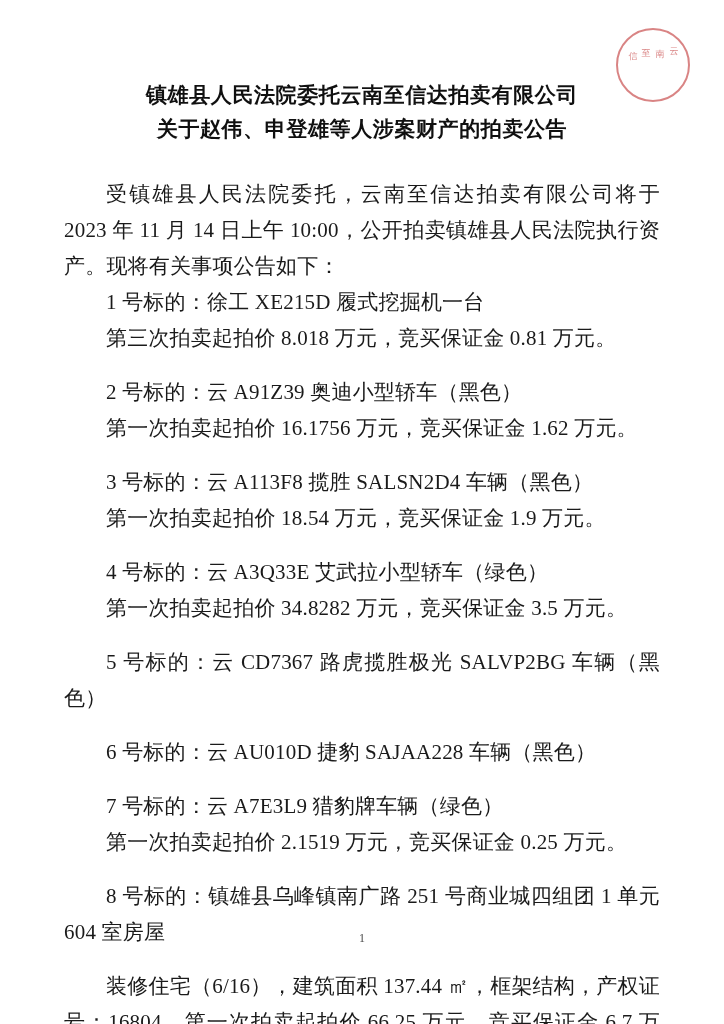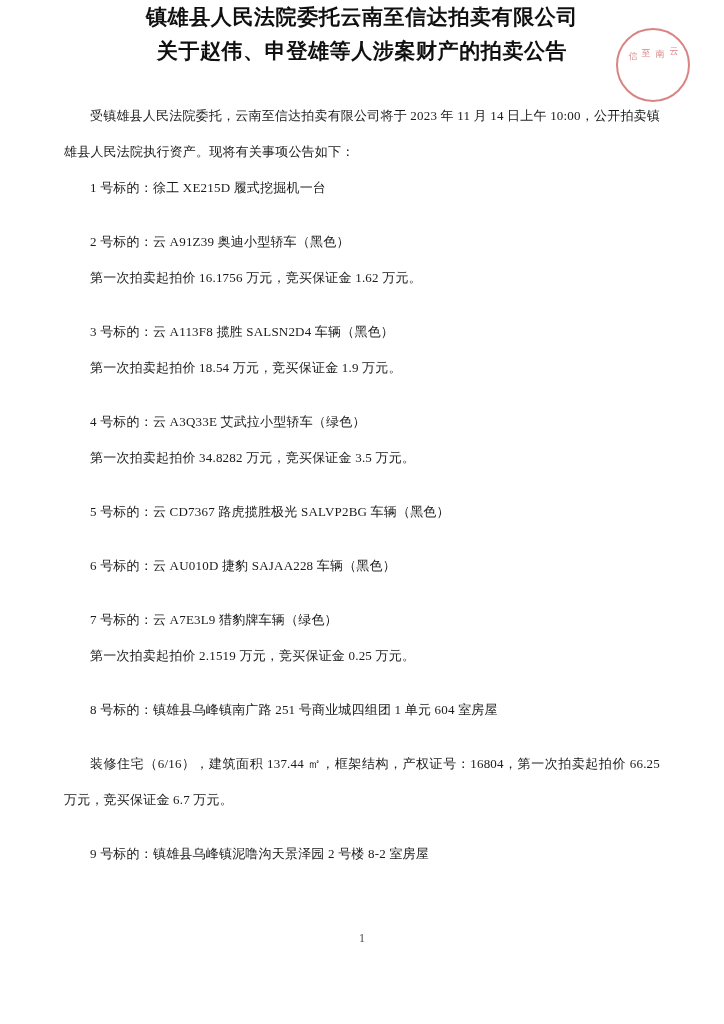--- a/index.html
+++ b/index.html
@@ -51,35 +51,36 @@
     writing-mode: vertical-rl;
     text-orientation: upright;
     white-space: nowrap;
   }
   .seal .c1 { top: 10px; left: 50px; }
   .seal .c2 { top: 12px; left: 36px; }
   .seal .c3 { top: 12px; left: 22px; }
   .seal .c4 { top: 14px; left: 9px; }
 
   .title-block {
+    padding-top: 78px;
     text-align: center;
   }
   .title-line {
     font-size: 21px;
     font-weight: bold;
     letter-spacing: 0.6px;
     line-height: 34px;
     color: #101010;
   }
   .body-block {
     padding-top: 30px;
   }
   p.para {
     margin: 0;
-    font-size: 13px;
+    font-size: 21px;
     line-height: 36px;
     letter-spacing: 0.2px;
     text-align: justify;
     text-justify: inter-ideograph;
   }
   p.indent {
     text-indent: 2em;
   }
   p.gap {
     margin-top: 18px;
@@ -110,20 +111,21 @@
   </div>
 
   <div class="title-block">
     <div class="title-line">镇雄县人民法院委托云南至信达拍卖有限公司</div>
     <div class="title-line">关于赵伟、申登雄等人涉案财产的拍卖公告</div>
   </div>
 
   <div class="body-block">
     <p class="para indent">受镇雄县人民法院委托，云南至信达拍卖有限公司将于 2023 年 11 月 14 日上午 10:00，公开拍卖镇雄县人民法院执行资产。现将有关事项公告如下：</p>
     <p class="para indent">1 号标的：徐工 XE215D 履式挖掘机一台</p>
+    <p class="para indent">第三次拍卖起拍价 8.018 万元，竞买保证金 0.81 万元。</p>
     <p class="para indent gap">2 号标的：云 A91Z39 奥迪小型轿车（黑色）</p>
     <p class="para indent">第一次拍卖起拍价 16.1756 万元，竞买保证金 1.62 万元。</p>
     <p class="para indent gap">3 号标的：云 A113F8 揽胜 SALSN2D4 车辆（黑色）</p>
     <p class="para indent">第一次拍卖起拍价 18.54 万元，竞买保证金 1.9 万元。</p>
     <p class="para indent gap">4 号标的：云 A3Q33E 艾武拉小型轿车（绿色）</p>
     <p class="para indent">第一次拍卖起拍价 34.8282 万元，竞买保证金 3.5 万元。</p>
     <p class="para indent gap">5 号标的：云 CD7367 路虎揽胜极光 SALVP2BG 车辆（黑色）</p>
     <p class="para indent gap">6 号标的：云 AU010D 捷豹 SAJAA228 车辆（黑色）</p>
     <p class="para indent gap">7 号标的：云 A7E3L9 猎豹牌车辆（绿色）</p>
     <p class="para indent">第一次拍卖起拍价 2.1519 万元，竞买保证金 0.25 万元。</p>

